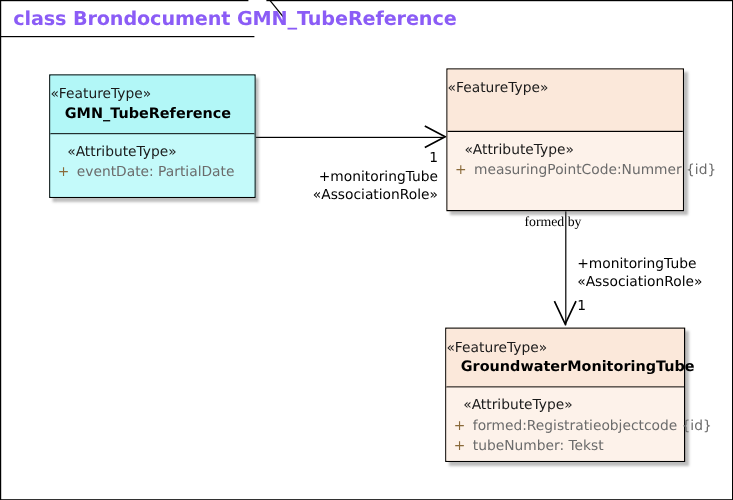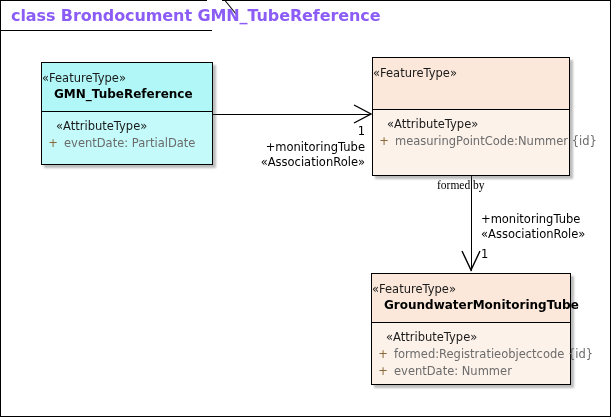--- a/index.html
+++ b/index.html
@@ -211,18 +211,18 @@
       <div class="class-name">GroundwaterMonitoringTube</div>
     </div>
     <div class="compartment-body">
       <div class="attr-stereotype">«AttributeType»</div>
       <div class="attr-row">
         <span class="attr-vis">+</span>
         <span class="attr-text">formed:Registratieobjectcode {id}</span>
       </div>
       <div class="attr-row">
         <span class="attr-vis">+</span>
-        <span class="attr-text">eventDate: Nummer</span>
+        <span class="attr-text">tubeNumber: Tekst</span>
       </div>
     </div>
   </div>
 
 </div>
 
 </body></html>

